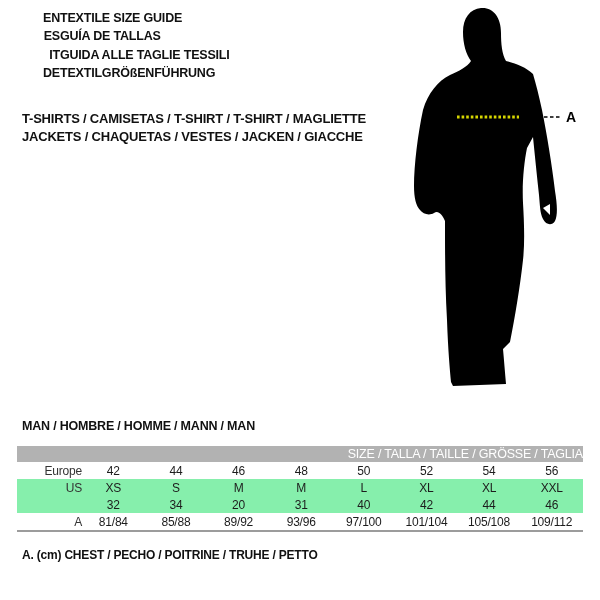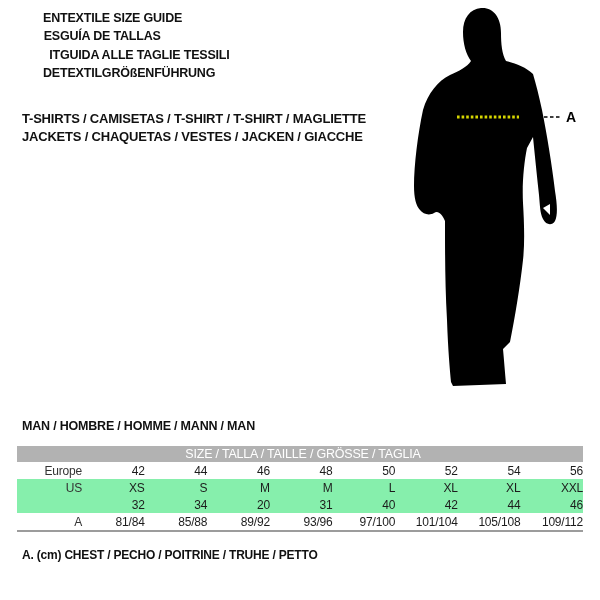--- a/index.html
+++ b/index.html
@@ -20,25 +20,25 @@
   .measure-a{font-family:"Liberation Sans","DejaVu Sans",sans-serif;font-size:14px;font-weight:bold;fill:#000;}
   
   .section-title{position:absolute;left:22px;top:419px;font-weight:bold;font-size:12.5px;}
   
   table.size-table{
     position:absolute;left:17px;top:446px;width:566px;
     border-collapse:collapse;table-layout:fixed;
     font-size:12px;border-bottom:2px solid #9c9c9c;
   }
   table.size-table th{
-    background:#b2b2b2;color:#ffffff;text-align:center;font-weight:normal;
+    background:#b2b2b2;color:#ffffff;text-align:right;font-weight:normal;
     font-size:12.5px;height:15px;padding:0 0 1px 6px;letter-spacing:-0.2px;
   }
   table.size-table td{
-    height:17px;text-align:right;color:#1c1c1c;padding:0;font-weight:normal;
+    height:17px;text-align:center;color:#1c1c1c;padding:0;font-weight:normal;
   }
   table.size-table td.lbl{text-align:right;padding-left:6px;color:#333;}
   col.c-label{width:65px;}
   tr.shaded{background:#86efac;}
   
   .footnote{position:absolute;left:22px;top:548px;font-weight:bold;font-size:12px;}
 </style>
 </head>
 <body>
 

